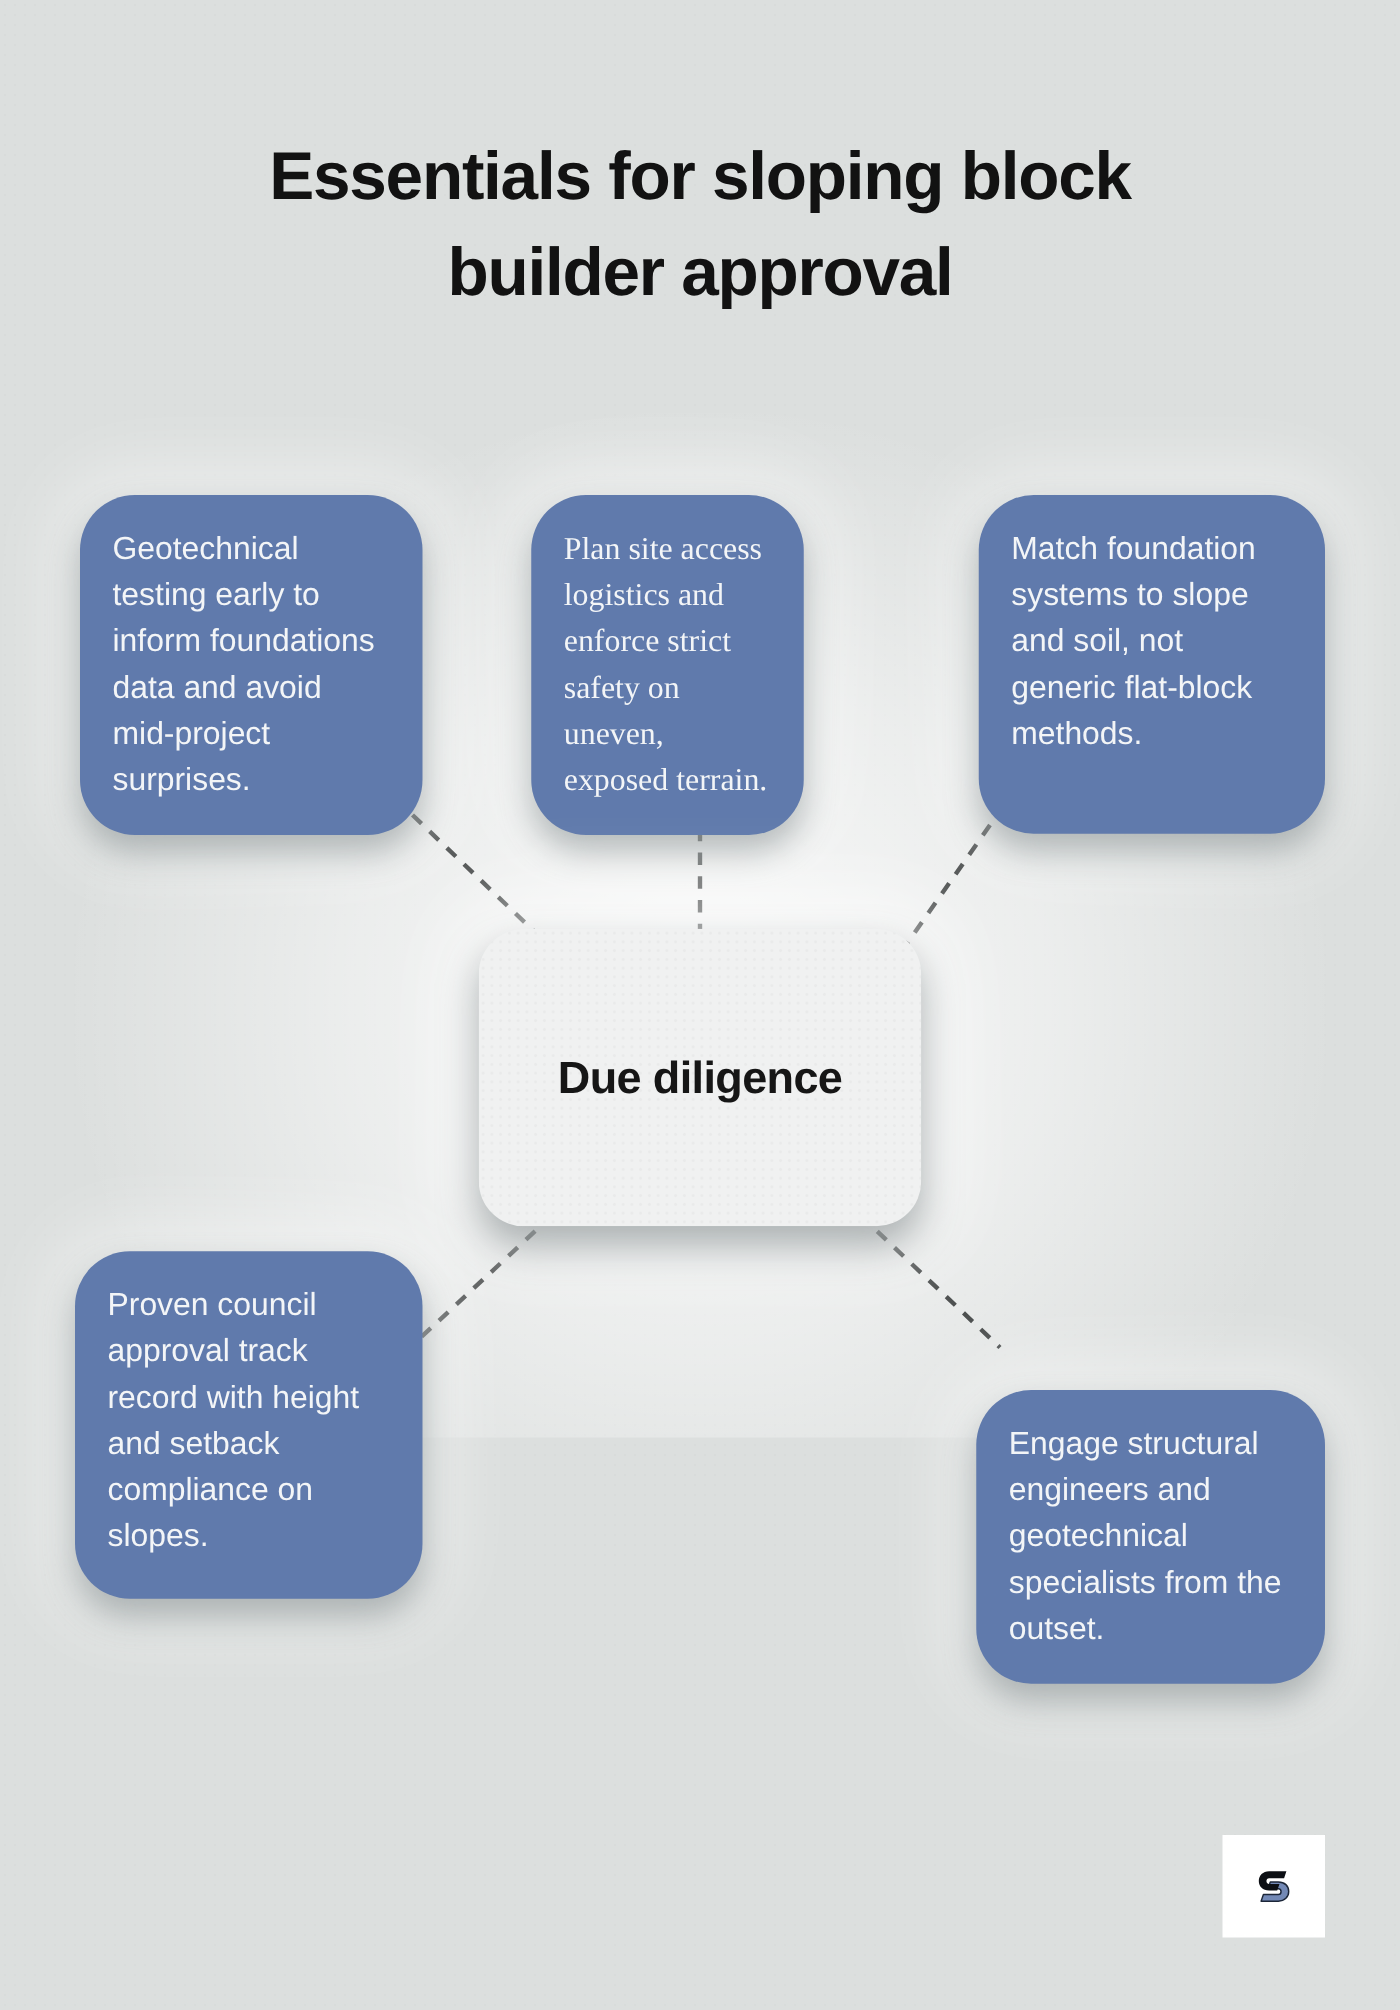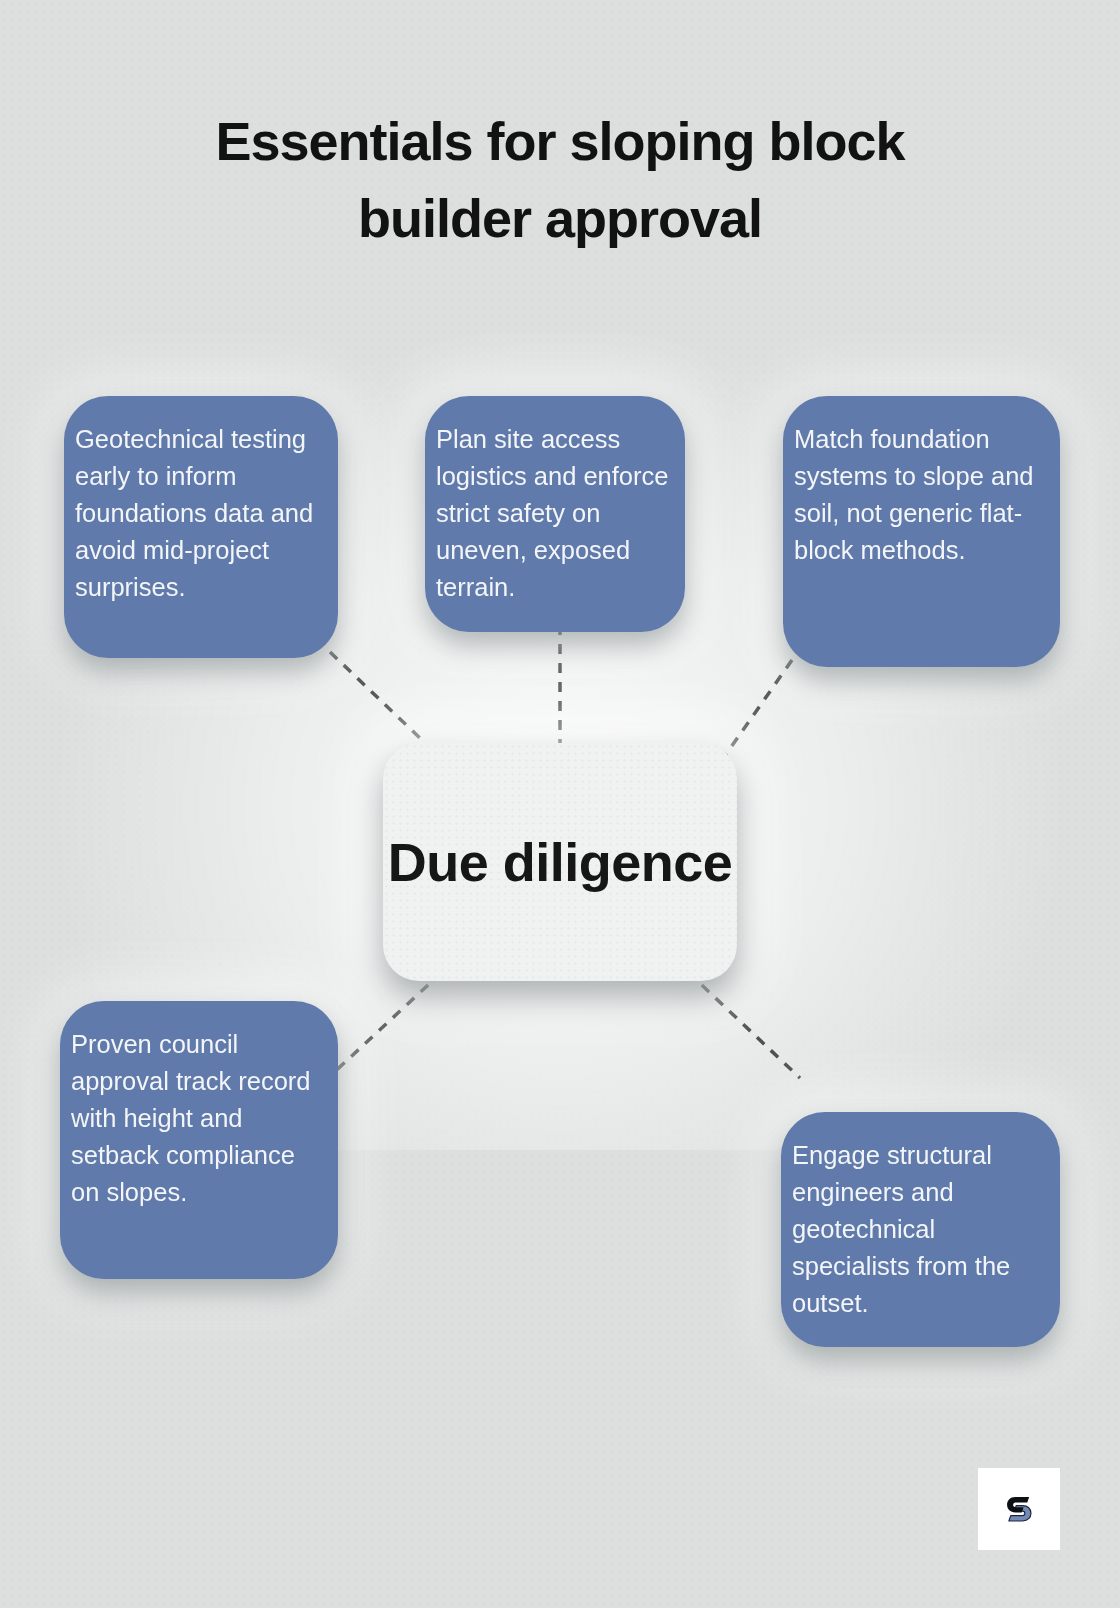--- a/index.html
+++ b/index.html
@@ -38,42 +38,42 @@
     letter-spacing:-1px;color:var(--titleText);
     z-index:2;
   }
   .connectors{position:absolute;left:0;top:0;width:1120px;height:1608px;z-index:1;}
   .connectors line{stroke:var(--dash);stroke-width:3.5;stroke-dasharray:10 9;}
   .node{
     position:absolute;
     background:var(--node);
     color:var(--nodeText);
     border-radius:44px;
-    padding:25px 11px;
+    padding:25px 26px;
     font-size:25.5px;line-height:1.45;
     z-index:2;
     box-shadow:0 14px 26px rgba(100,110,112,0.45), 0 0 55px 22px rgba(255,255,255,0.45);
   }
   .node-top-left   {left:64px;  top:396px;  width:274px; min-height:262px;}
-  .node-top-center {left:425px; top:396px;  width:260px; min-height:236px;}
+  .node-top-center {left:425px; top:396px;  width:218px; min-height:236px;font-family:Liberation Serif, serif;}
   .node-top-right  {left:783px; top:396px;  width:277px; min-height:271px;}
   .node-bottom-left{left:60px;  top:1001px; width:278px; min-height:278px;}
   .node-bottom-right{left:781px;top:1112px; width:279px; min-height:234px;}
   .center-box{
     position:absolute;left:383px;top:743px;width:354px;height:238px;
     background:var(--centerBg);
     background-image:radial-gradient(rgba(0,0,0,0.03) 1px, transparent 1.2px);
     background-size:7px 7px;
     border-radius:36px;
     display:flex;align-items:center;justify-content:center;
     z-index:2;
     box-shadow:0 16px 30px rgba(100,110,112,0.5), 0 0 60px 26px rgba(255,255,255,0.6);
   }
   .center-label{
-    font-size:54px;font-weight:700;color:var(--centerText);letter-spacing:-0.5px;
+    font-size:36px;font-weight:700;color:var(--centerText);letter-spacing:-0.5px;
   }
   .logo-tile{
     position:absolute;left:978px;top:1468px;width:82px;height:82px;
     background:#ffffff;
     display:flex;align-items:center;justify-content:center;
     z-index:2;
   }
   .logo-tile svg{width:46px;height:46px;display:block;}
 </style>
 </head>

